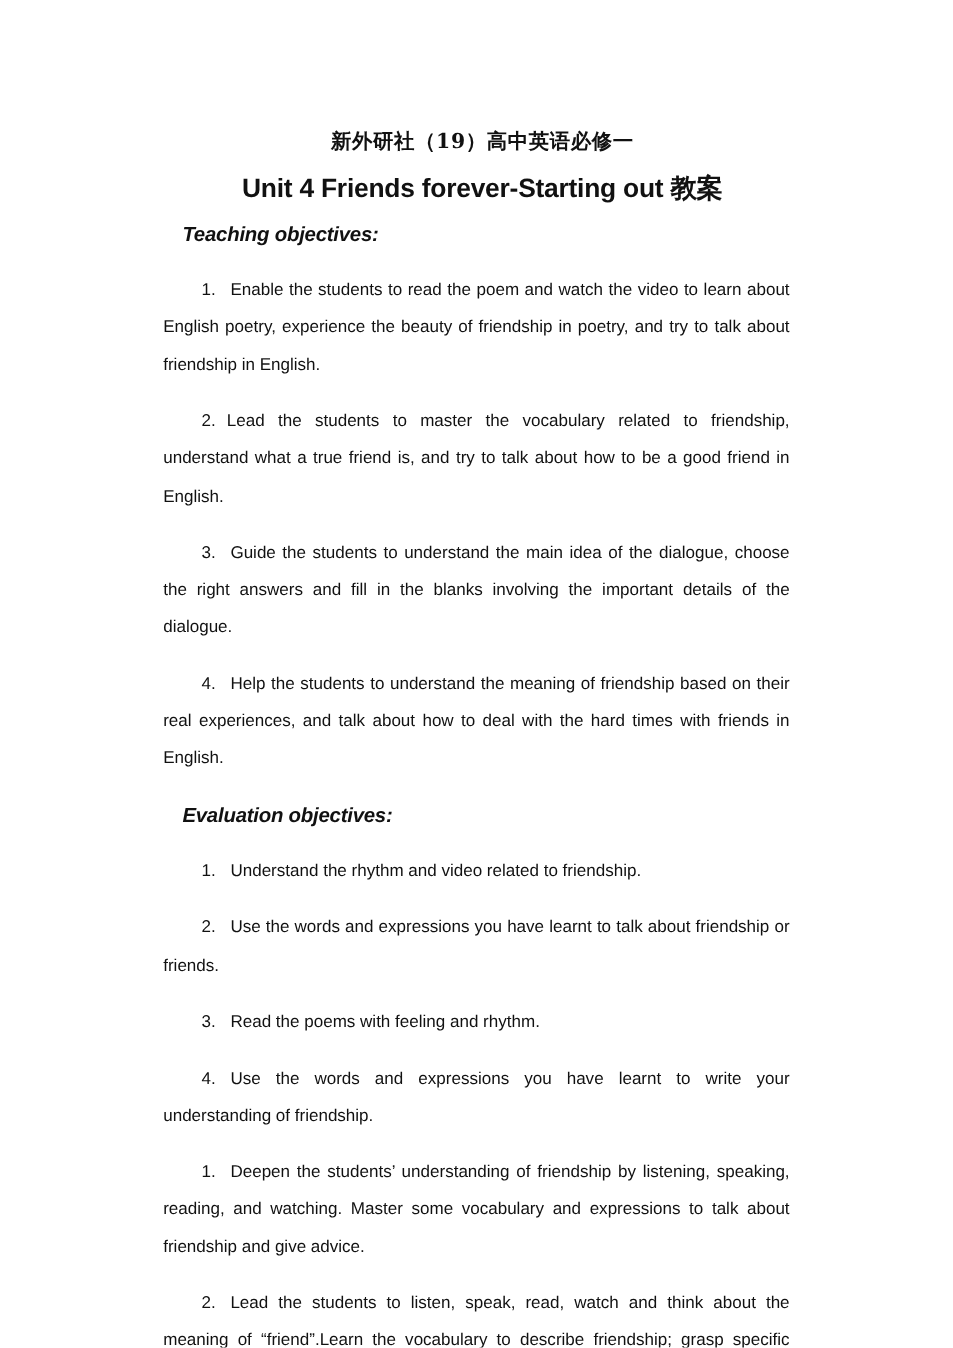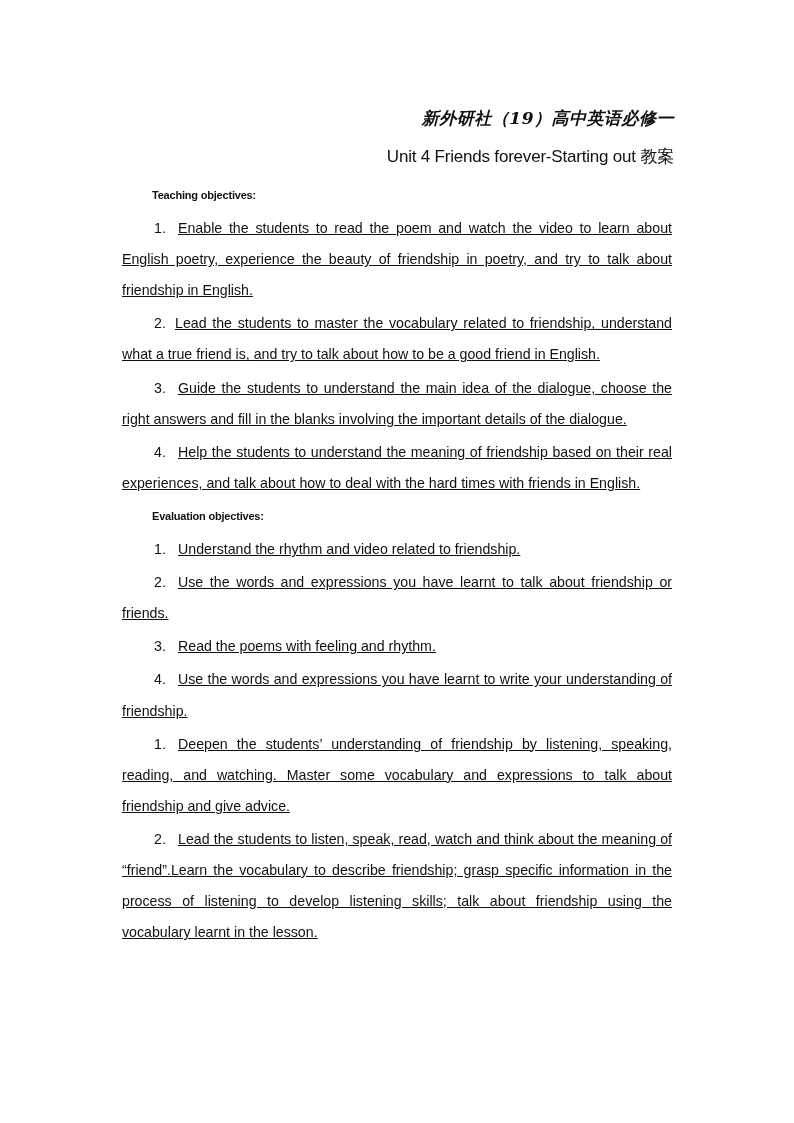--- a/index.html
+++ b/index.html
@@ -19,62 +19,61 @@
       position: absolute;
       left: 120px;
       top: 0;
       width: 554px;
     }
     .title-cn {
       position: absolute;
       left: 0;
       width: 554px;
       top: 104px;
-      text-align: right;
+      text-align: center;
       font-family: "DejaVu Serif", "Liberation Serif", serif;
       font-weight: bold;
       font-size: 17px;
       line-height: 28px;
       letter-spacing: 0.5px;
       padding-left: 10px;
       box-sizing: border-box;
-      font-style: italic;
     }
     .title-en {
       position: absolute;
       left: 0;
       width: 554px;
       top: 143px;
-      text-align: right;
-      font-weight: normal;
-      font-size: 17px;
+      text-align: center;
+      font-weight: bold;
+      font-size: 22px;
       line-height: 28px;
       padding-left: 10px;
       box-sizing: border-box;
       letter-spacing: -0.2px;
     }
     .body {
       position: absolute;
       left: 0;
       top: 180px;
       width: 554px;
       font-size: 14.2px;
       line-height: 31.1px;
     }
     .heading {
       font-weight: bold;
       padding-left: 32px;
-      font-size: 11px;
+      font-size: 17px;
       letter-spacing: -0.2px;
+      font-style: italic;
     }
     .para {
       text-indent: 32px;
       text-align: justify;
-      margin: 2px;
-      text-decoration: underline;
+      margin: 16px;
     }
     .para .num {
       display: inline-block;
       width: 24px;
       text-indent: 0;
     }
     .para.tight .num {
       width: 21px;
     }
   </style>

